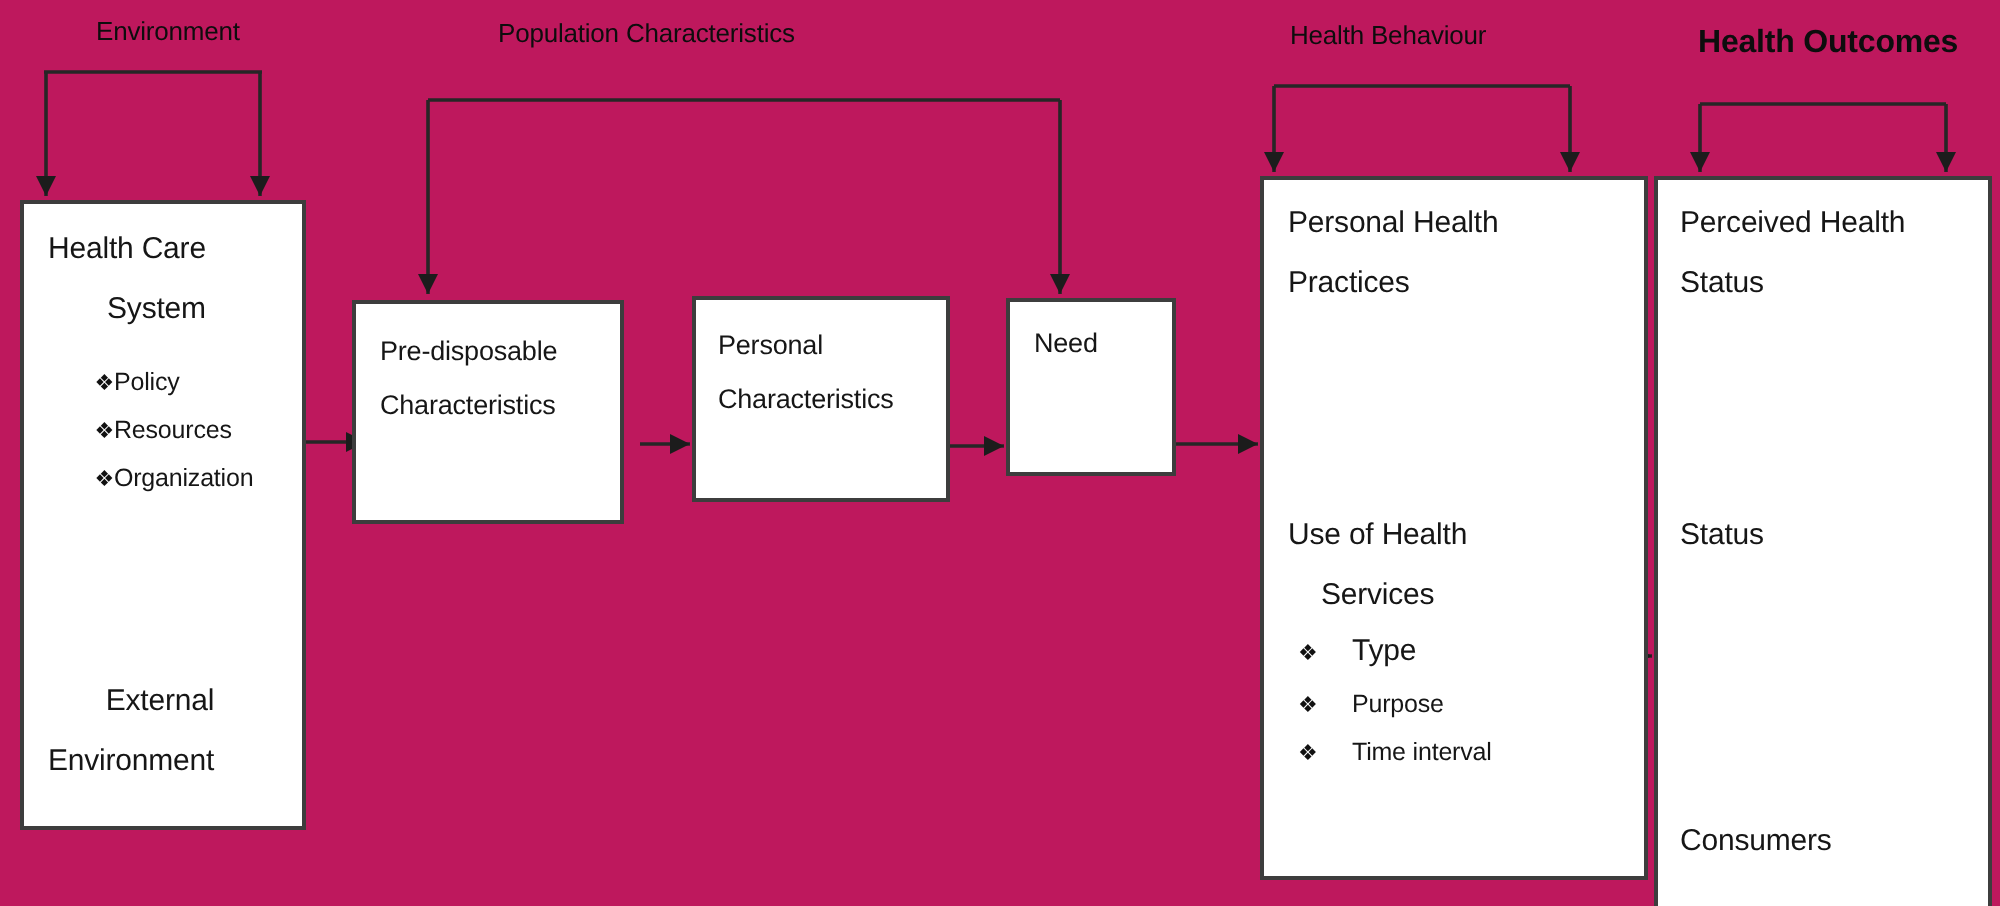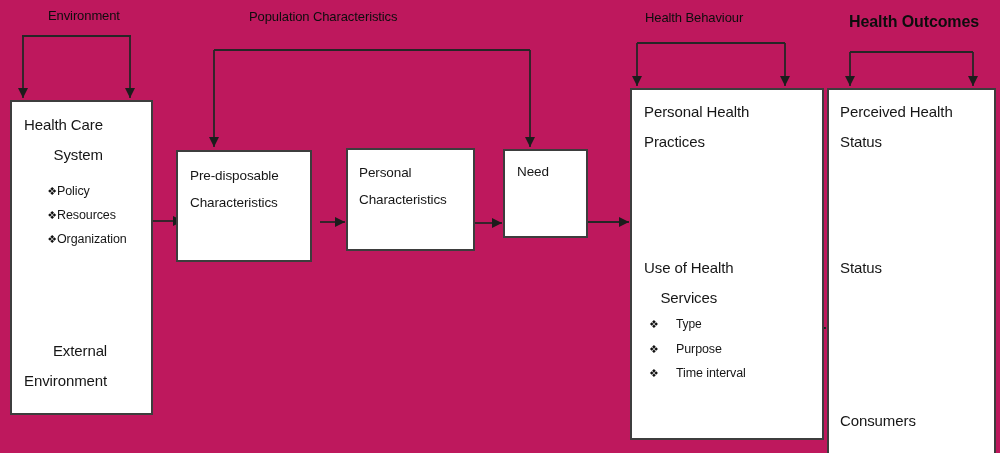--- a/index.html
+++ b/index.html
@@ -40,21 +40,21 @@
     margin-bottom: 10px;
     white-space: nowrap;
   }
   .bglyph {
     font-size: 11px;
     width: 27px;
     flex: 0 0 27px;
     color: #111;
   }
   .btxt { font-size: 12.5px; }
-  .btxt.big { font-size: 12px; }
+  .btxt.big { font-size: 15px; }
   .brow.r1 { margin-bottom: 11px; }
   svg.overlay {
     position: absolute;
     left: 0; top: 0;
     width: 1000px; height: 453px;
     pointer-events: none;
   }
   svg.overlay line { stroke: #262626; stroke-width: 1.8; }
 </style>
 </head>

